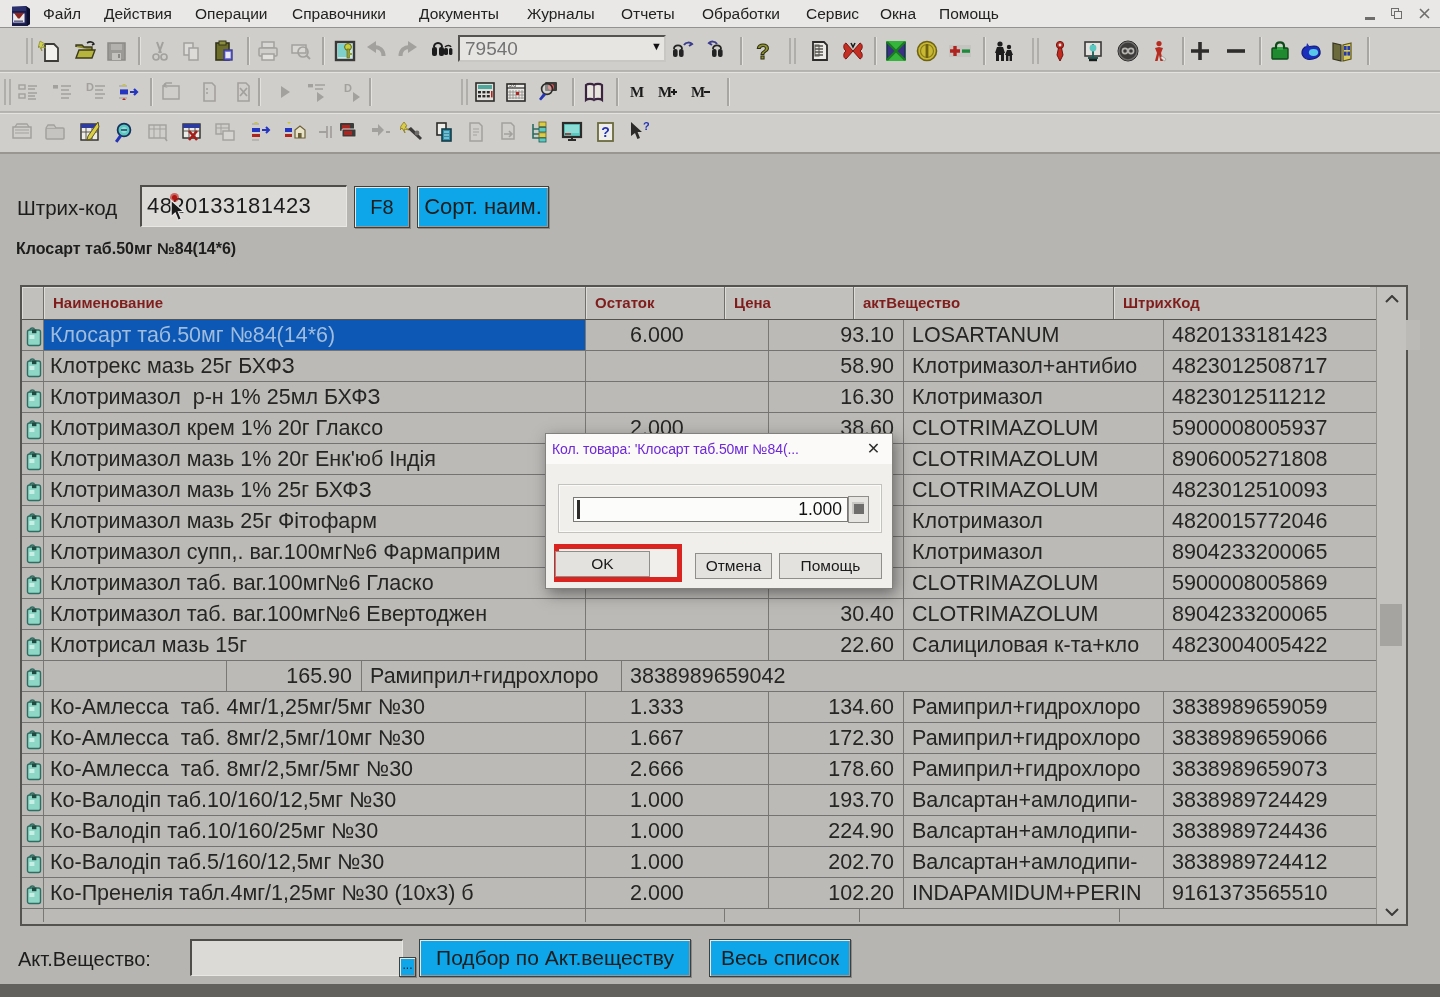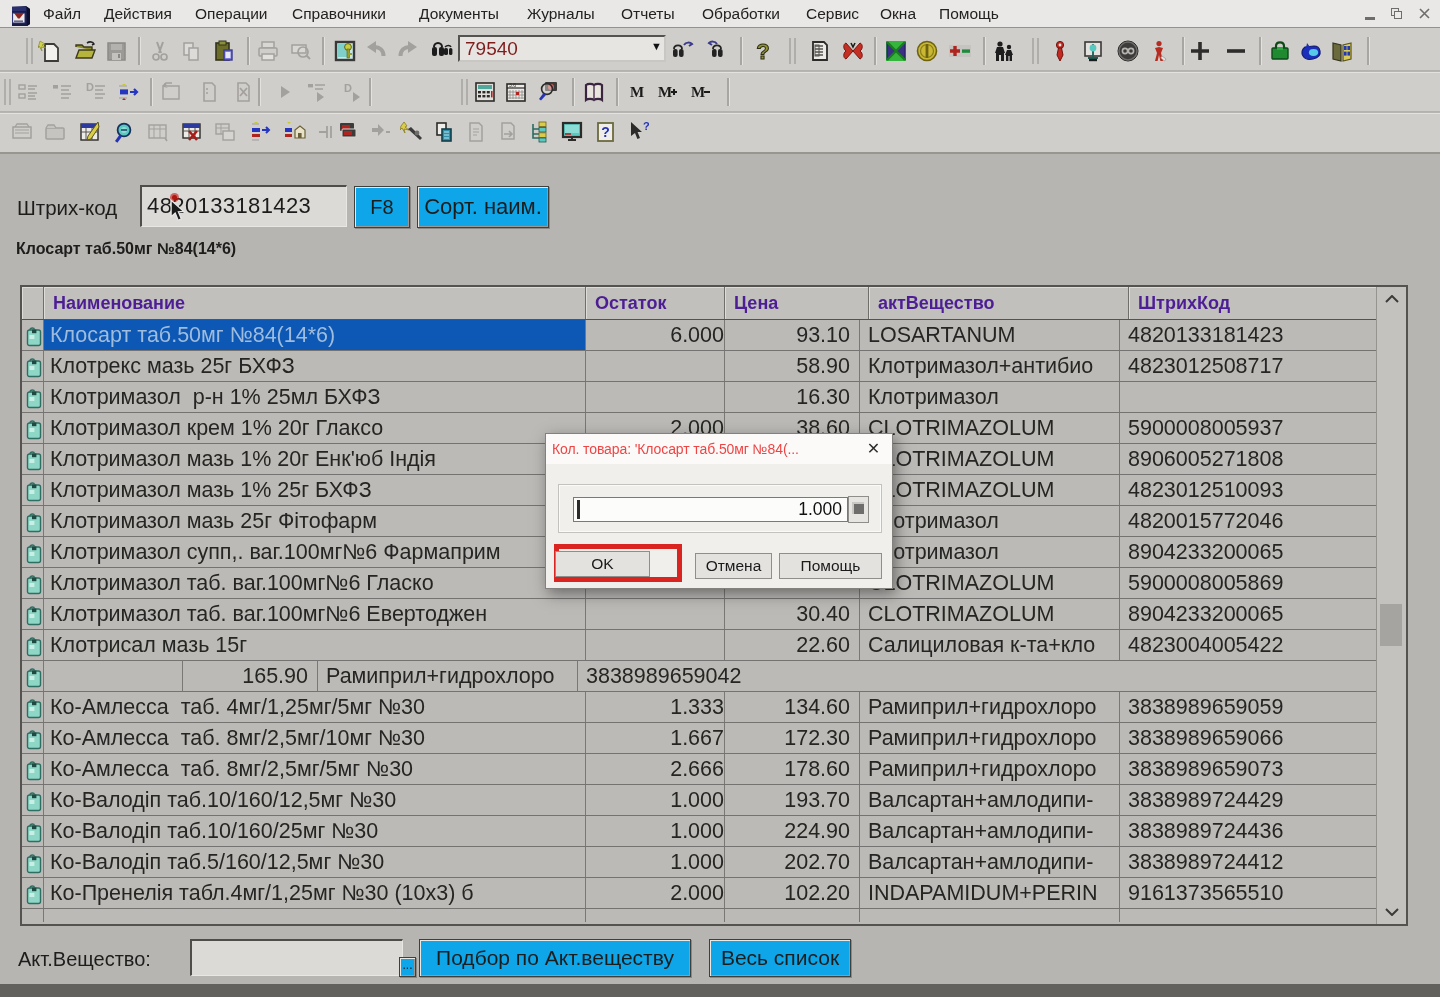--- a/index.html
+++ b/index.html
@@ -11,57 +11,57 @@
 .appico { position:absolute; left:8px; top:4px; }
 .tb { position:absolute; left:0; width:1440px; background:#d0ceca; }
 #tb1 { top:28px; height:43px; border-bottom:1px solid #b4b2af; }
 #tb2 { top:72px; height:40px; border-bottom:1px solid #b4b2af; border-top:1px solid #e4e2df; }
 #tb3 { top:113px; height:41px; border-bottom:2px solid #98968f; border-top:1px solid #e4e2df; }
 .ic { position:absolute; }
 .grip { position:absolute; width:7px; height:26px; border-left:2px solid #b0aeab; border-right:2px solid #b0aeab; }
 .tsep { position:absolute; width:2px; height:28px; background:#a8a6a3; box-shadow:1px 0 0 #e4e2df; }
 .combo { position:absolute; width:208px; height:27px; background:#e6e5e2;
   border:2px solid #55534f; border-right-color:#c9c7c4; border-bottom-color:#c9c7c4; }
-.cbt { position:absolute; left:5px; top:1px; font-size:19px; color:#7f1d1d; }
+.cbt { position:absolute; left:5px; top:1px; font-size:19px; color:#737373; }
 .cba { position:absolute; right:2px; top:3px; font-size:11px; color:#111; }
 .client { position:absolute; left:0; top:155px; width:1440px; height:829px; background:#b7b5b2; }
 .lbl { position:absolute; color:#1d1d1c; }
 .field { position:absolute; background:#dbdad7; border:2px solid #4e4d4a;
   border-right:1px solid #e8e7e4; border-bottom:1px solid #e8e7e4; }
 .btn { position:absolute; background:#0ea5e9; border:1px solid #413f3c; color:#1d1d1c;
   text-align:center; box-shadow:inset 1px 1px 0 #e9e8e5, inset -1px -1px 0 #9a9895, 1px 1px 0 #8a8886; }
 
 .grid { position:absolute; left:20px; top:285px; width:1388px; height:641px;
    background:#bcbab7; border:2px solid #55534f; }
 .ghead { position:absolute; left:22px; top:287px; width:1354px; height:33px;
-   background:#c2c0bc; border-bottom:1px solid #55534f; font-weight:bold; font-size:18px; color:#4c1d95;
+   background:#c2c0bc; border-bottom:1px solid #55534f; font-weight:bold; font-size:15px; color:#7f1d1d;
    display:flex; }
 .ghead div { height:32px; line-height:32px; flex:none; border-right:1px solid #6f6e6b;
    box-shadow:inset 1px 1px 0 #dedcd9; padding-left:9px; overflow:hidden; }
 .gr { position:absolute; left:22px; width:1354px; height:31px; font-size:21.5px; color:#252523;
    background:#bcbab7; border-bottom:1px solid #747371; display:flex; }
 .gr div { height:30px; line-height:30px; overflow:hidden; white-space:pre; flex:none;
    border-right:1px solid #797875; }
 .c0 { width:22px; padding:5px 0 0 4px; }
 .c1 { width:542px; padding-left:6px; }
-.c2 { width:139px; text-align:right; padding-right:0; }
+.c2 { width:139px; padding-right:16px;margin-left:44px; }
 .c3 { width:135px; text-align:right; padding-right:9px; }
 .c4 { width:260px; padding-left:8px; }
 .c5 { width:256px; padding-left:8px; border-right:none!important; }
 .sel .c1 { background:#0d58b4; color:#9fbcdd; }
 .sel .c0, .sel .c2, .sel .c3, .sel .c4, .sel .c5 { background:#bcbab7; }
 
 .vsb { position:absolute; top:287px; height:637px; background:#c4c2bf;
   border-left:1px solid #96948f; }
 .vthumb { position:absolute; left:3px; top:317px; width:22px; height:42px; background:#a6a4a1; }
 
 .dlg { position:absolute; left:545px; top:433px; width:348px; height:156px; background:#f0efec;
   border:1px solid #82817e; box-shadow:3px 5px 14px rgba(40,40,40,.55); }
 .dlgtitle { position:absolute; left:0; top:0; width:100%; height:30px; background:#fbfaf8; }
-.dlgtitle span { position:absolute; left:6px; top:7px; font-size:14px; letter-spacing:-.1px; color:#ef4444; }
+.dlgtitle span { position:absolute; left:6px; top:7px; font-size:14px; letter-spacing:-.1px; color:#6d28d9; }
 .dlgtitle .dlgx { left:auto; right:12px; top:5px; font-size:16px; color:#2e2e2e; }
 .dgrp { position:absolute; left:12px; top:50px; width:324px; height:49px; border:1px solid #c3c2bf;
   box-shadow:inset 0 0 0 1px #fafaf8; }
 .dinput { position:absolute; left:27px; top:63px; width:275px; height:25px; background:#fcfcfa;
   border:1px solid #7a7976; font-size:17.5px; text-align:right; line-height:23px; padding-right:5px; color:#111; }
 .dspin { position:absolute; left:302px; top:62px; width:21px; height:27px; background:#e6e5e2; border:1px solid #8f8e8b; }
 .dbtn { position:absolute; top:119px; height:26px; background:#e3e2df; border:1px solid #8f8e8b;
   font-size:15.5px; text-align:center; line-height:24px; color:#1a1a1a; }
 .redbox { position:absolute; left:8px; top:110px; width:128px; height:38px; border:5px solid #d92420; }
 .cursor { position:absolute; }
@@ -481,21 +481,21 @@
 <span class="lbl" style="left:17px;top:196px;font-size:20.5px">Штрих-код</span>
 <div class="field" style="left:140px;top:185px;width:207px;height:42px;font-size:22px;letter-spacing:.4px;line-height:38px;color:#1b1b1b;padding-left:5px">4820133181423</div>
 <div class="btn" style="left:354px;top:186px;width:56px;height:42px;font-size:20px;line-height:40px">F8</div>
 <div class="btn" style="left:417px;top:186px;width:132px;height:42px;font-size:22px;line-height:40px">Сорт. наим.</div>
 <span class="lbl" style="left:16px;top:240px;font-size:16px;font-weight:bold">Клосарт таб.50мг №84(14*6)</span>
 <div class="grid"></div>
 <div class="ghead">
     <div style="width:22px;padding-left:0"></div>
     <div style="width:542px">Наименование</div>
     <div style="width:139px">Остаток</div>
-    <div style="width:144px">Цена</div>
+    <div style="width:129px">Цена</div>
     <div style="width:260px">актВещество</div>
     <div style="width:256px;border-right:none">ШтрихКод</div>
   </div>
 <div class="gr sel" style="top:320px">
     <div class="c0"><svg width="16" height="20" viewBox="0 0 16 20">
         <rect x="1.5" y="3" width="13" height="15.5" rx="2" fill="#8ed6c6" stroke="#2f6e62" stroke-width="1.4"></rect>
         <path d="M4 3.2c0-1.4 1-2.2 2.4-2.2 1.2 0 2 .6 2.2 1.6" fill="none" stroke="#2f6e62" stroke-width="1.3"></path>
         <rect x="6" y="2.6" width="4.4" height="3.6" fill="#1e4a42"></rect>
         <rect x="3.4" y="8" width="5" height="4" fill="#c8efe6"></rect>
       </svg></div>
@@ -522,20 +522,21 @@
     <div class="c0"><svg width="16" height="20" viewBox="0 0 16 20">
         <rect x="1.5" y="3" width="13" height="15.5" rx="2" fill="#8ed6c6" stroke="#2f6e62" stroke-width="1.4"></rect>
         <path d="M4 3.2c0-1.4 1-2.2 2.4-2.2 1.2 0 2 .6 2.2 1.6" fill="none" stroke="#2f6e62" stroke-width="1.3"></path>
         <rect x="6" y="2.6" width="4.4" height="3.6" fill="#1e4a42"></rect>
         <rect x="3.4" y="8" width="5" height="4" fill="#c8efe6"></rect>
       </svg></div>
     <div class="c1"><span>Клотримазол  р-н 1% 25мл БХФЗ</span></div>
     <div class="c2"></div>
     <div class="c3">16.30</div>
     <div class="c4">Клотримазол</div>
+    <div class="c5">4823012511212</div>
   </div>
 <div class="gr" style="top:413px">
     <div class="c0"><svg width="16" height="20" viewBox="0 0 16 20">
         <rect x="1.5" y="3" width="13" height="15.5" rx="2" fill="#8ed6c6" stroke="#2f6e62" stroke-width="1.4"></rect>
         <path d="M4 3.2c0-1.4 1-2.2 2.4-2.2 1.2 0 2 .6 2.2 1.6" fill="none" stroke="#2f6e62" stroke-width="1.3"></path>
         <rect x="6" y="2.6" width="4.4" height="3.6" fill="#1e4a42"></rect>
         <rect x="3.4" y="8" width="5" height="4" fill="#c8efe6"></rect>
       </svg></div>
     <div class="c1"><span>Клотримазол крем 1% 20г Глаксо</span></div>
     <div class="c2">2.000</div>

